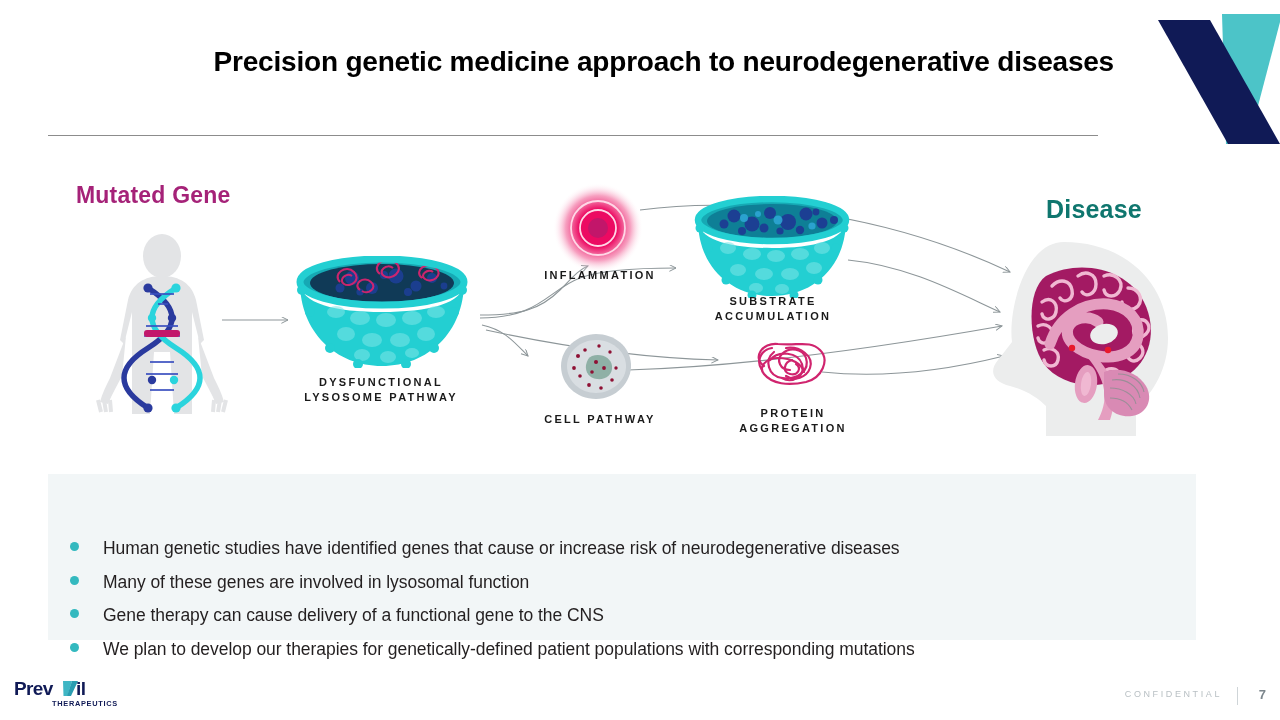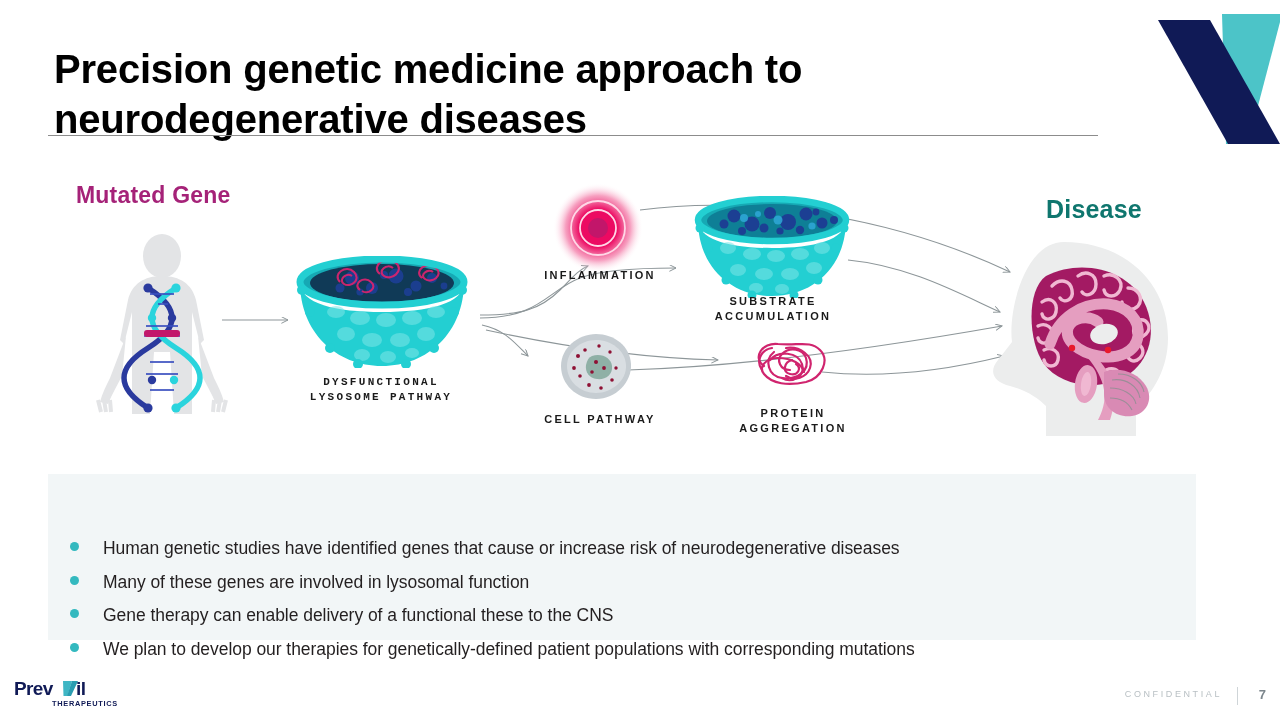--- a/index.html
+++ b/index.html
@@ -10,22 +10,22 @@
     overflow:hidden;position:relative;
   }
   .slide{position:absolute;inset:0;}
 
   
   .corner-logo{position:absolute;left:1152px;top:14px;width:128px;height:130px;}
 
   
   .title{
     position:absolute;left:54px;top:44px;width:1060px;
-    font-size:40px;font-weight:bold;color:#000000;
-    line-height:1.26;letter-spacing:-0.2px;
+    font-size:28px;font-weight:bold;color:#000000;
+    line-height:1.26;letter-spacing:-0.2px;text-align:right;
   }
   .title-rule{
     position:absolute;left:48px;top:135px;width:1050px;height:1px;
     background:#8c8c8c;
   }
 
   
   .head-mutated{
     position:absolute;left:76px;top:182px;
     font-size:23px;font-weight:bold;color:#a52278;letter-spacing:.2px;
@@ -197,21 +197,21 @@
             <circle cx="166" cy="34" r="5"></circle>
           <circle cx="14" cy="56" r="5"></circle>
             <circle cx="158" cy="56" r="5"></circle>
           <circle cx="34" cy="92" r="5"></circle>
             <circle cx="138" cy="92" r="5"></circle>
           <circle cx="62" cy="108" r="5"></circle>
             <circle cx="110" cy="108" r="5"></circle>
         </g>
       </svg>
     </div>
-    <div class="cap" style="left:290px;top:215px;width:182px;font-family:Liberation Mono, monospace;">DYSFUNCTIONAL
+    <div class="cap" style="left:290px;top:215px;width:182px;">DYSFUNCTIONAL
 LYSOSOME PATHWAY</div>
 
     <div style="position:absolute;left:552px;top:22px;">
       <svg width="92" height="92" viewBox="0 0 92 92">
         <defs>
           <radialGradient id="glow">
             <stop offset="42%" stop-color="#ec0a62" stop-opacity="1"></stop>
             <stop offset="72%" stop-color="#f0528d" stop-opacity=".55"></stop>
             <stop offset="100%" stop-color="#ffffff" stop-opacity="0"></stop>
           </radialGradient>
@@ -361,21 +361,21 @@
     <div class="bullet-row">
       <span class="dot"></span>
       <span class="btext">Human genetic studies have identified genes that cause or increase risk of neurodegenerative diseases</span>
     </div>
     <div class="bullet-row">
       <span class="dot"></span>
       <span class="btext">Many of these genes are involved in lysosomal function</span>
     </div>
     <div class="bullet-row">
       <span class="dot"></span>
-      <span class="btext">Gene therapy can enable delivery of a functional these to the CNS</span>
+      <span class="btext">Gene therapy can cause delivery of a functional gene to the CNS</span>
     </div>
     <div class="bullet-row">
       <span class="dot"></span>
       <span class="btext">We plan to develop our therapies for genetically-defined patient populations with corresponding mutations</span>
     </div>
   </div>
 
   <div class="footer-logo">
     <svg width="112" height="32" viewBox="0 0 112 32">
       <text x="0" y="17" font-family="'Liberation Sans', sans-serif" font-size="19" font-weight="bold" fill="#101a56" letter-spacing="-0.6">Prev</text>

